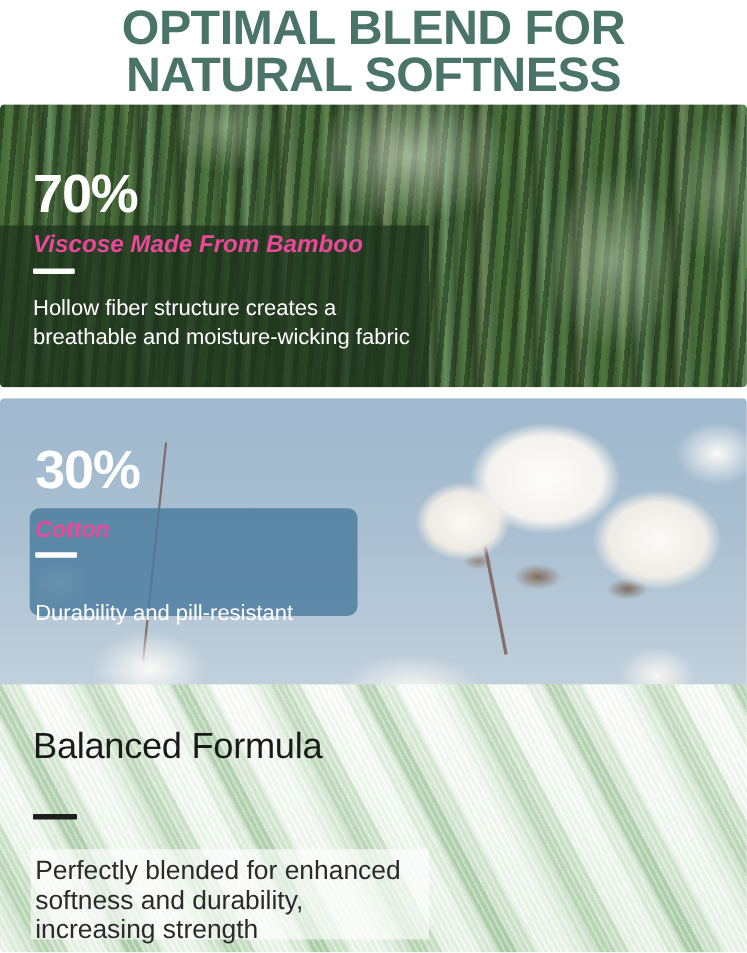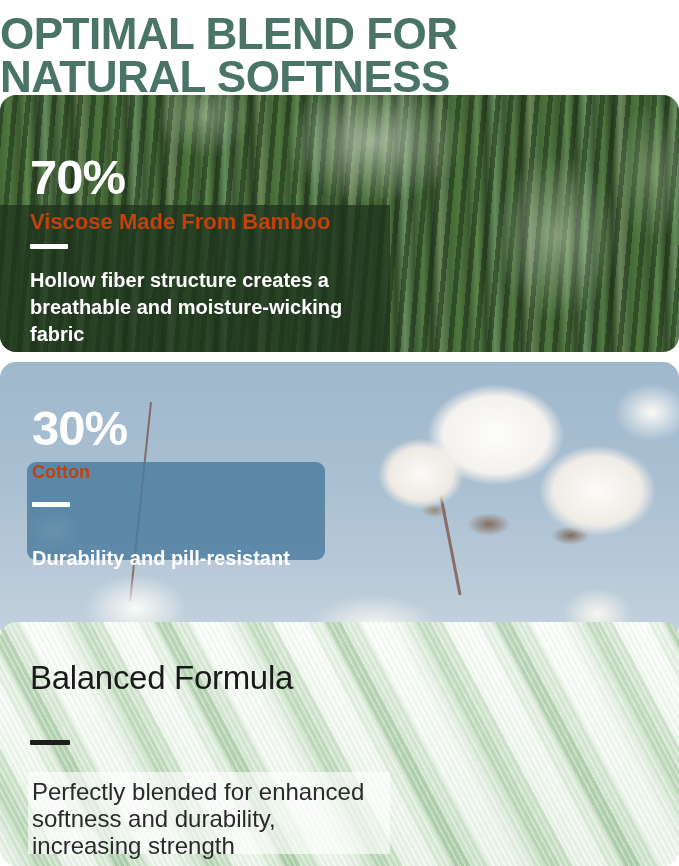--- a/index.html
+++ b/index.html
@@ -6,38 +6,39 @@
   html,body { width:679px; height:866px; }
   body {
     background:#ffffff;
     font-family:"Liberation Sans", sans-serif;
     position:relative;
     overflow:hidden;
   }
 
   
   .headline {
-    padding-top:12px;
+    text-align:center;
+    padding-top:4px;
     line-height:0.98;
   }
   .headline .line {
     display:block;
     font-size:44px;
     font-weight:bold;
     letter-spacing:-0.5px;
     color:#4a7468;
     font-family:"Liberation Sans", sans-serif;
   }
 
   
   .panel {
     position:absolute;
     left:0;
     width:679px;
-    border-radius:16px;
+    border-radius:4px;
     overflow:hidden;
   }
   .panel-bamboo { top:95px;  height:257px; }
   .panel-cotton { top:362px; height:280px; }
   .panel-fabric { top:622px; height:244px;padding-left:44px; }
 
   .bg {
     position:absolute;
     inset:0;
   }
@@ -146,43 +147,44 @@
     letter-spacing:-1px;
     line-height:1;
   }
   .pct-bamboo { left:30px; top:58px; }
   .pct-cotton { left:32px; top:42px; }
 
   .sub {
     position:absolute;
     font-size:22px;
     font-weight:bold;
-    color:#c2410c;
+    color:#ec4899;
     line-height:1.1;
+    font-style:italic;
   }
   .sub-bamboo { left:30px; top:115px; }
-  .sub-cotton { left:32px; top:101px; font-size:18px; }
+  .sub-cotton { left:32px; top:108px; font-size:21px; }
 
   .rule {
     position:absolute;
     height:5px;
     width:38px;
     border-radius:1px;
     background:#ffffff;
   }
   .rule-bamboo { left:30px; top:149px; }
   .rule-cotton { left:32px; top:140px; }
   .rule-fabric { left:30px; top:118px; background:#1d1d1d; height:5px; width:40px; }
 
   .body-text {
     position:absolute;
     font-size:20px;
     line-height:27px;
     color:#ffffff;
-    font-weight:bold;
+    font-weight:normal;
   }
   .body-bamboo { left:30px; top:172px; width:350px; }
   .body-cotton { left:32px; top:183px; width:290px; font-size:20px; }
 
   .head-fabric {
     position:absolute;
     left:30px; top:38px;
     font-size:33px;
     line-height:36px;
     color:#1a1a1a;

